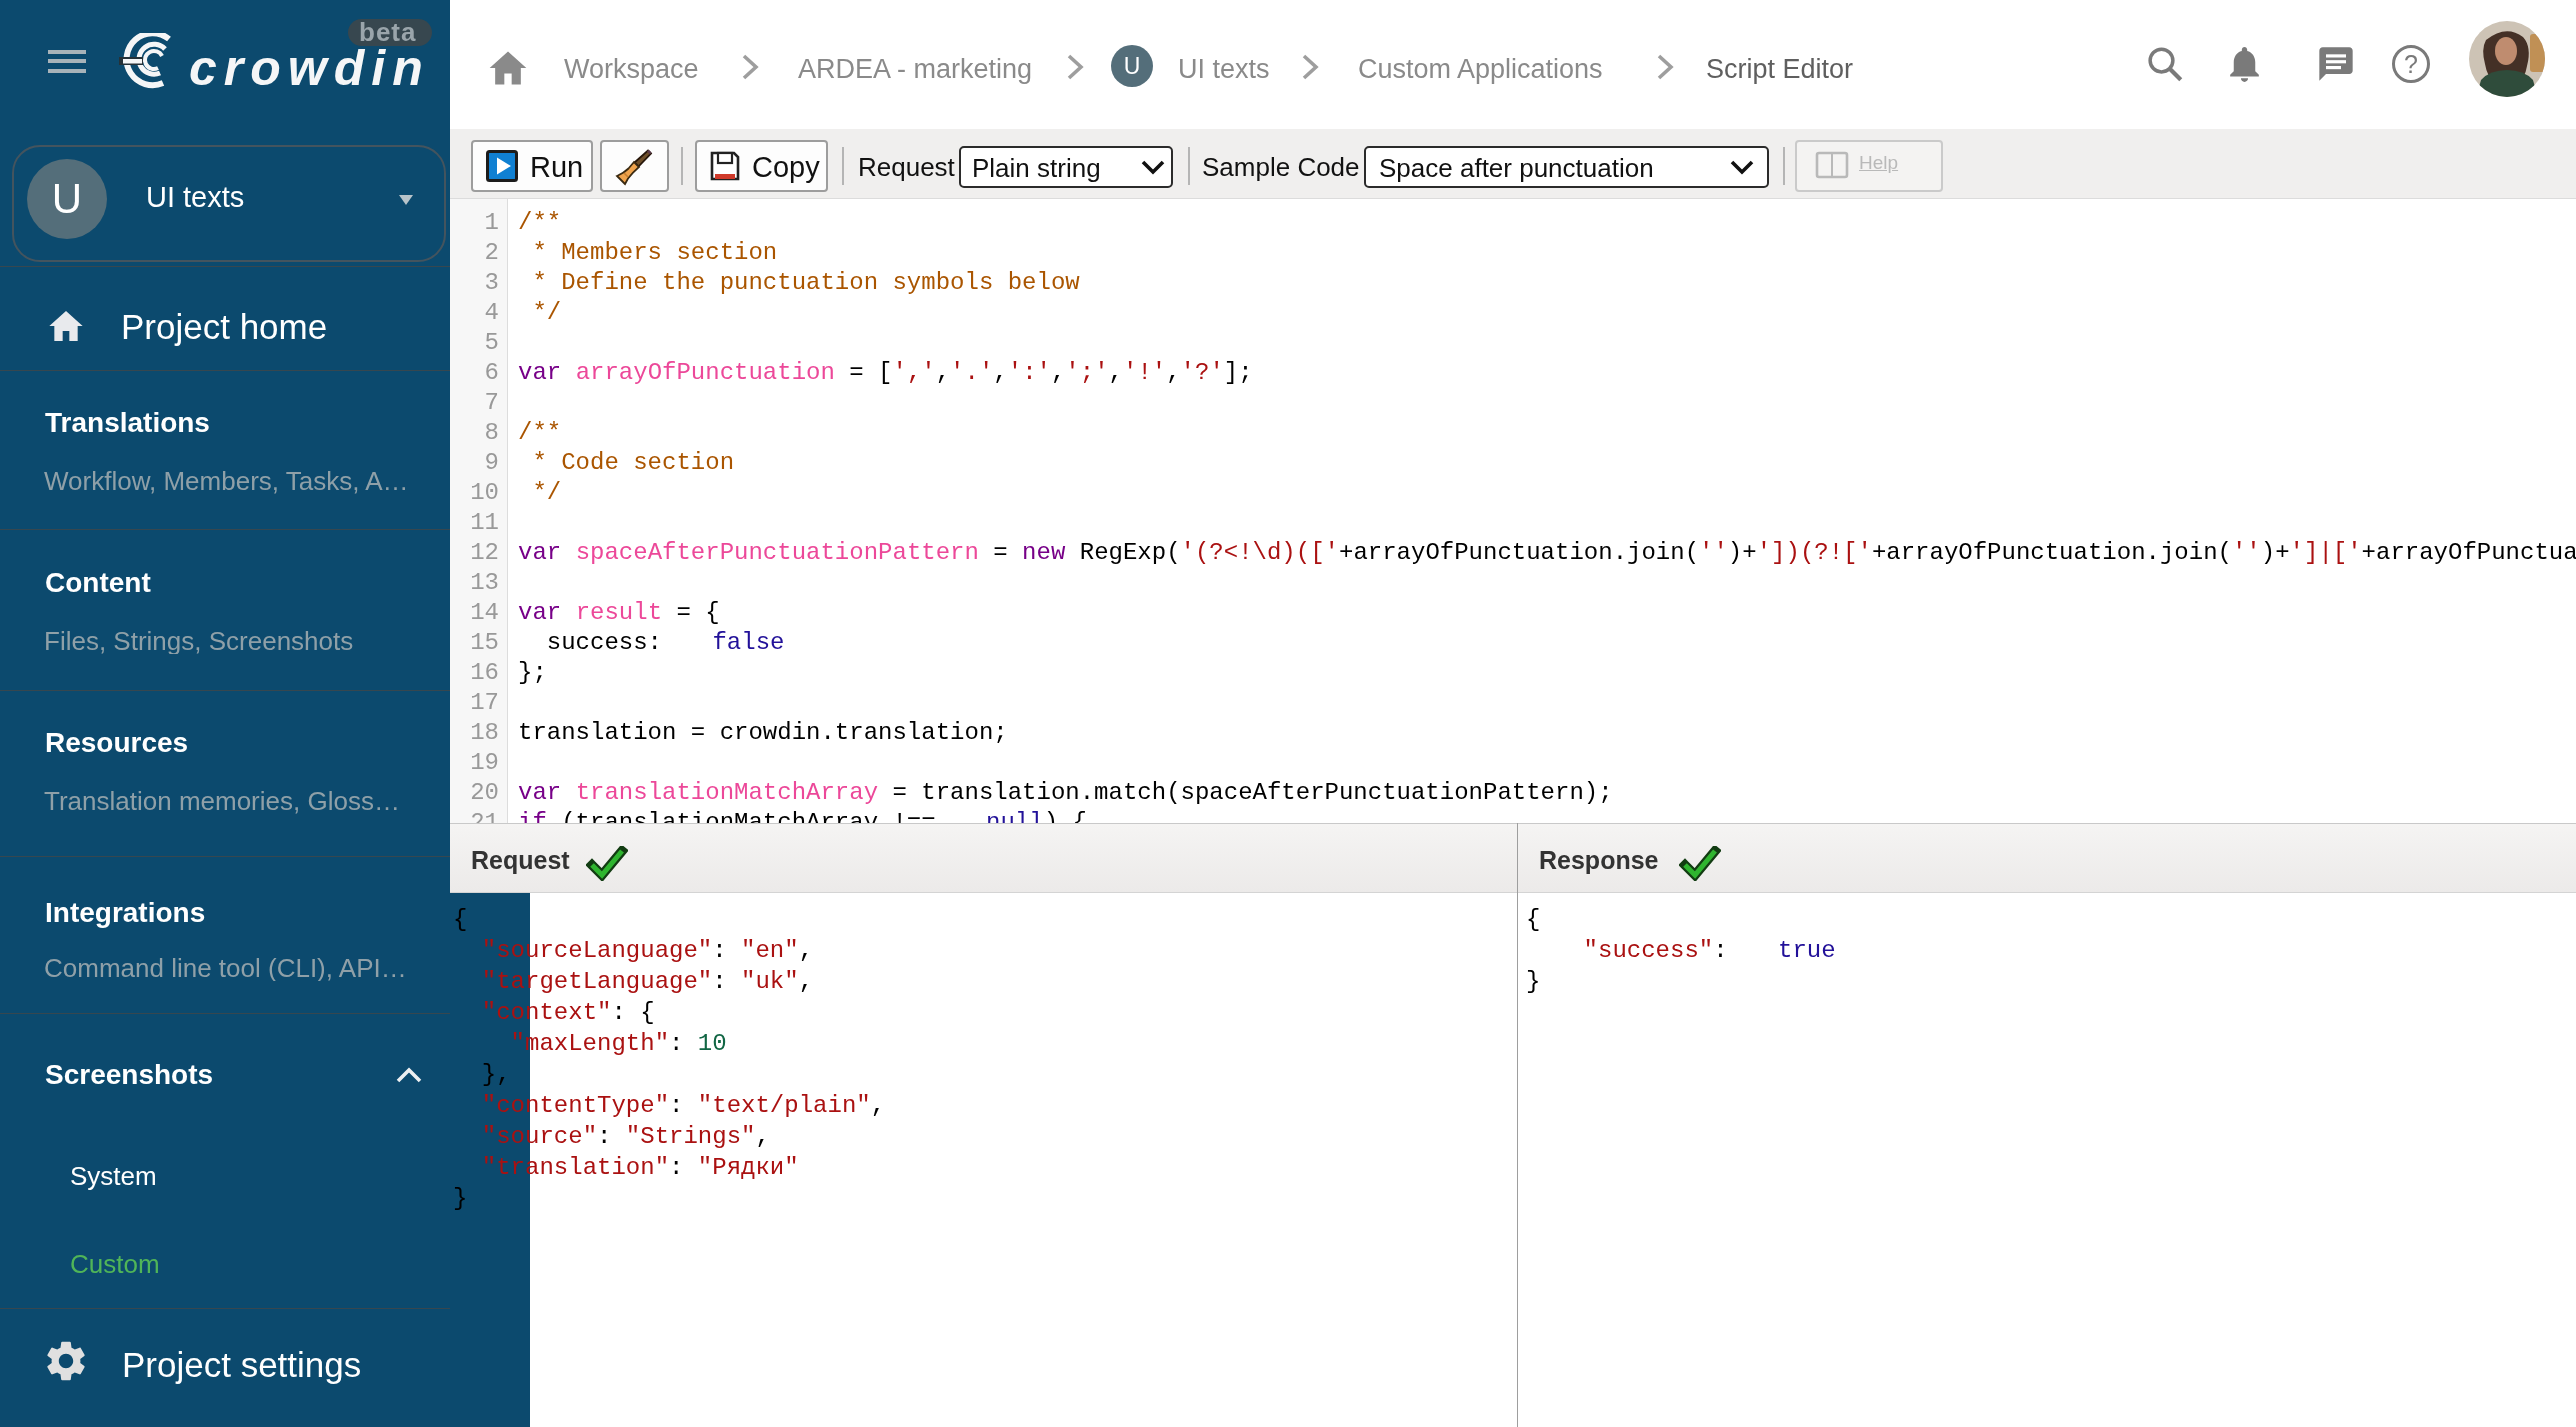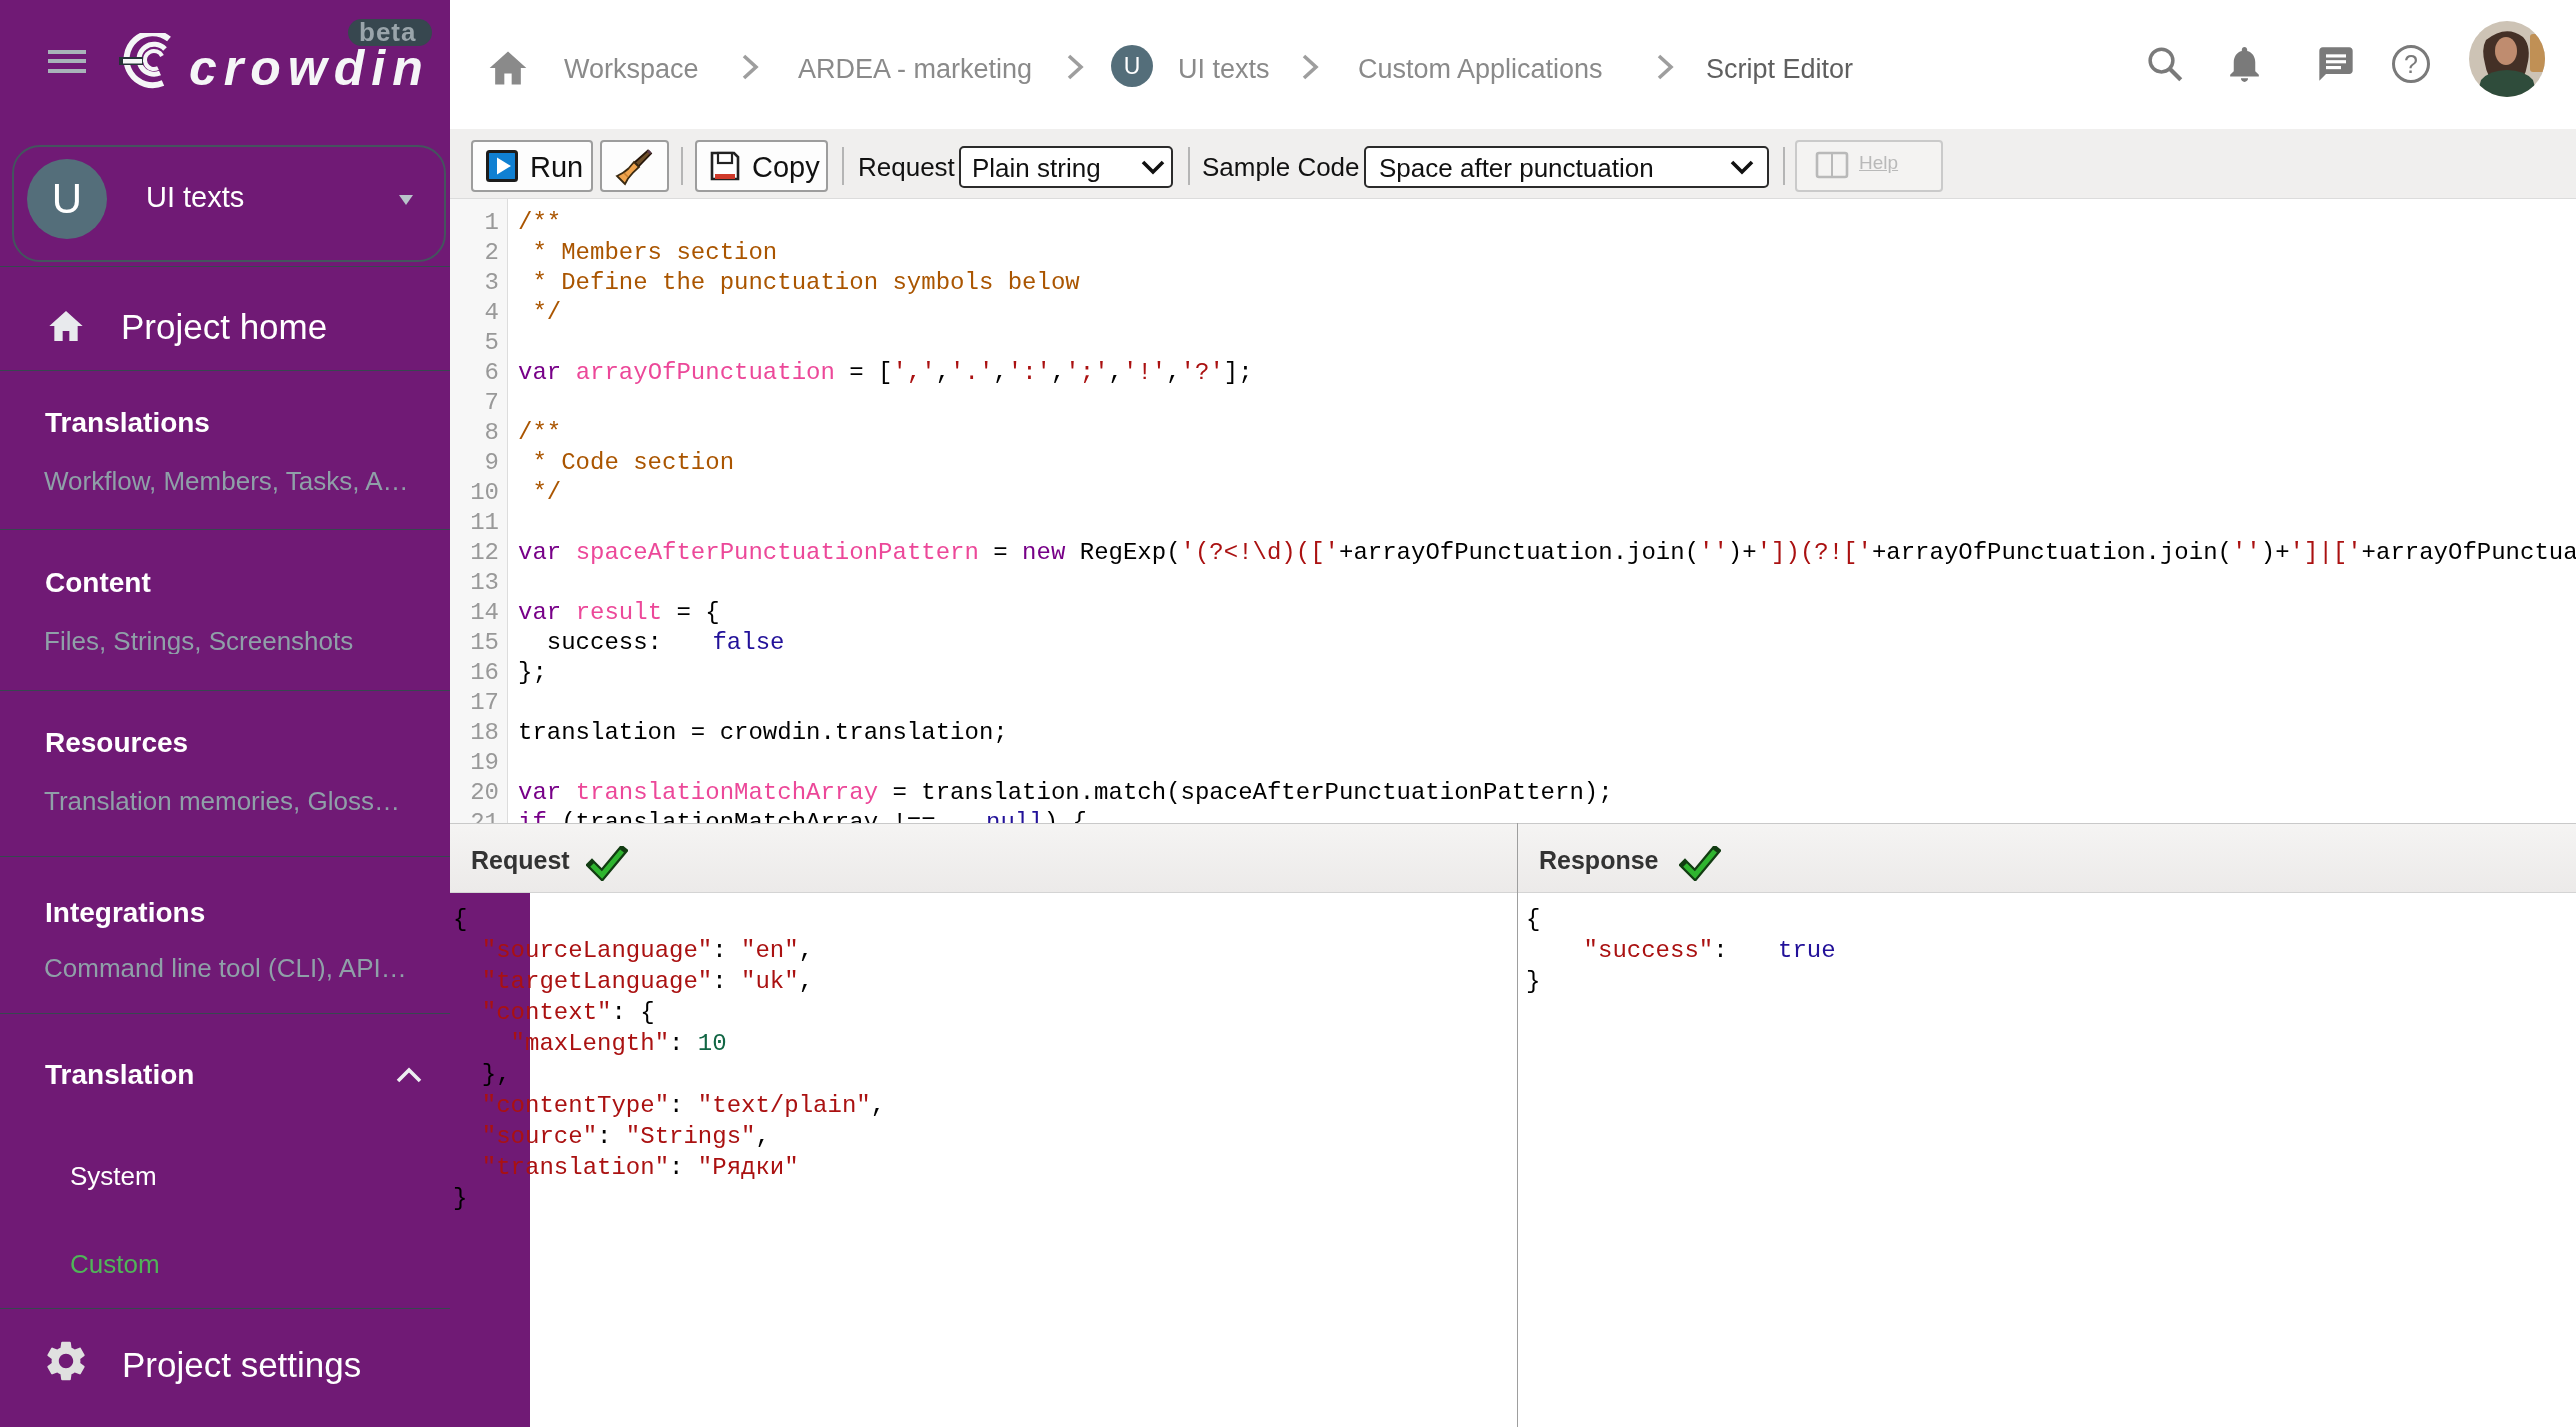--- a/index.html
+++ b/index.html
@@ -1,21 +1,21 @@
 <!DOCTYPE html>
 <html><head>
 <meta charset="utf-8">
 <style>
 * { margin:0; padding:0; box-sizing:border-box; }
 html,body { width:2576px; height:1428px; overflow:hidden; background:#fff; }
 body { font-family:"Liberation Sans", sans-serif; }
 #page { position:relative; width:2576px; height:1428px; }
 .abs { position:absolute; }
 
-#sidebar { position:absolute; left:0; top:0; width:530px; height:1428px; background:#701a75; }
+#sidebar { position:absolute; left:0; top:0; width:530px; height:1428px; background:#0c4a6e; }
 .sdiv { position:absolute; left:0; width:450px; height:1px; background:#37474f; }
 .shead { position:absolute; color:#fff; font-size:28px; font-weight:700; line-height:1; }
 .ssub  { position:absolute; color:#8fa0a8; font-size:26px; font-weight:400; line-height:1; white-space:nowrap; width:368px; overflow:hidden; text-overflow:ellipsis; }
 .sitem { position:absolute; color:#fff; font-size:35px; font-weight:500; line-height:1; }
 
 #header { position:absolute; left:450px; top:0; width:2126px; height:129px; background:#fff; }
 .bc { position:absolute; font-size:27px; color:#8a8a8a; line-height:1; white-space:nowrap; }
 
 #toolbar { position:absolute; left:450px; top:129px; width:2126px; height:70px; background:#f0efee; border-bottom:1px solid #dcdcdc; }
 .tbtn { position:absolute; background:#fdfdfd; border:2px solid #9d9d9d; border-radius:4px; }
@@ -79,21 +79,21 @@
     <div class="sdiv" style="top:690px;"></div>
 
     <div class="shead" style="left:45px;top:729px;">Resources</div>
     <div class="ssub" style="left:44px;top:788px;">Translation memories, Glossaries, MT</div>
     <div class="sdiv" style="top:856px;"></div>
 
     <div class="shead" style="left:45px;top:899px;">Integrations</div>
     <div class="ssub" style="left:44px;top:955px;">Command line tool (CLI), API, Apps</div>
     <div class="sdiv" style="top:1013px;"></div>
 
-    <div class="shead" style="left:45px;top:1061px;">Translation</div>
+    <div class="shead" style="left:45px;top:1061px;">Screenshots</div>
     <svg class="abs" style="left:395px;top:1063px;" width="28" height="26" viewBox="0 0 28 26">
         <path d="M3 18 L14 7 L25 18" fill="none" stroke="#eceff1" stroke-width="3.6"></path>
       </svg>
     <div class="sitem" style="left:70px;top:1163px;font-size:26px;font-weight:400;">System</div>
     <div class="sitem" style="left:70px;top:1251px;font-size:26px;font-weight:400;color:#50b558;">Custom</div>
     <div class="sdiv" style="top:1308px;"></div>
 
     <svg class="abs" style="left:42px;top:1337px;" width="48" height="48" viewBox="0 0 24 24">
       <path fill="#e0e0e0" d="M19.14 12.94c.04-.3.06-.61.06-.94 0-.32-.02-.64-.07-.94l2.03-1.58c.18-.14.23-.41.12-.61l-1.92-3.32c-.12-.22-.37-.29-.59-.22l-2.39.96c-.5-.38-1.03-.7-1.62-.94l-.36-2.54c-.04-.24-.24-.41-.48-.41h-3.84c-.24 0-.43.17-.47.41l-.36 2.54c-.59.24-1.13.57-1.62.94l-2.39-.96c-.22-.08-.47 0-.59.22L2.74 8.87c-.12.21-.08.47.12.61l2.03 1.58c-.05.3-.09.63-.09.94s.02.64.07.94l-2.03 1.58c-.18.14-.23.41-.12.61l1.92 3.32c.12.22.37.29.59.22l2.39-.96c.5.38 1.03.7 1.62.94l.36 2.54c.05.24.24.41.48.41h3.84c.24 0 .44-.17.47-.41l.36-2.54c.59-.24 1.13-.56 1.62-.94l2.39.96c.22.08.47 0 .59-.22l1.92-3.32c.12-.22.07-.47-.12-.61l-2.01-1.58zM12 15.6c-1.98 0-3.6-1.62-3.6-3.6s1.62-3.6 3.6-3.6 3.6 1.62 3.6 3.6-1.62 3.6-3.6 3.6z"></path>
     </svg>

